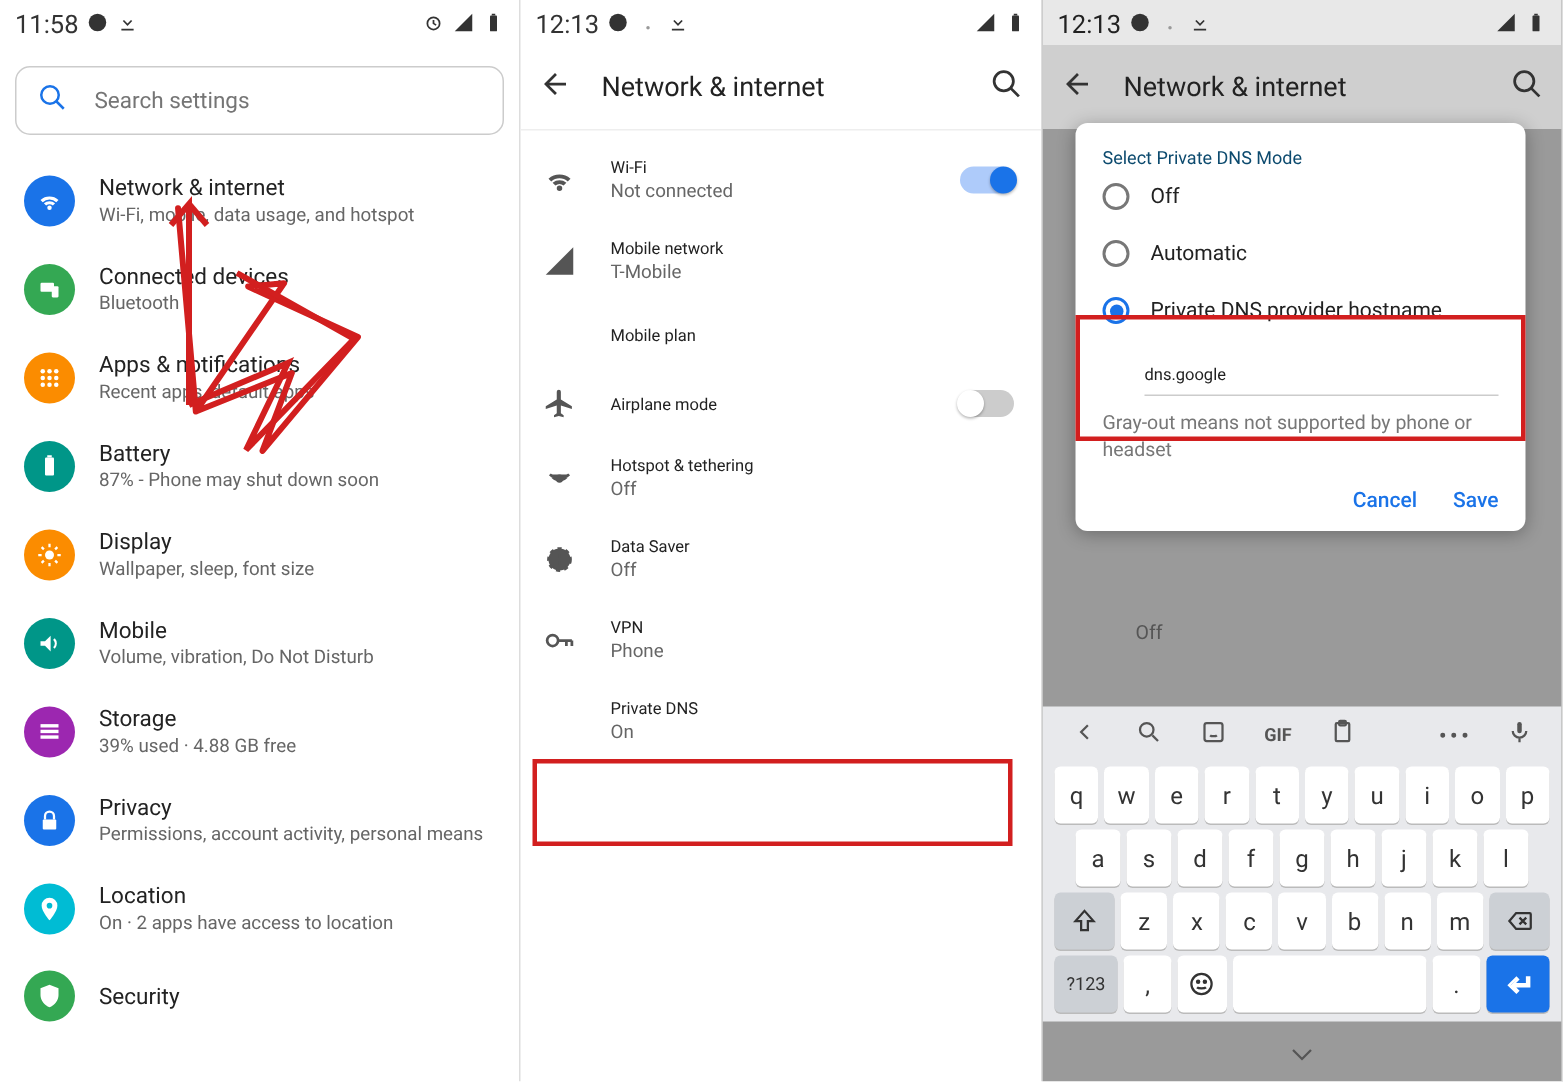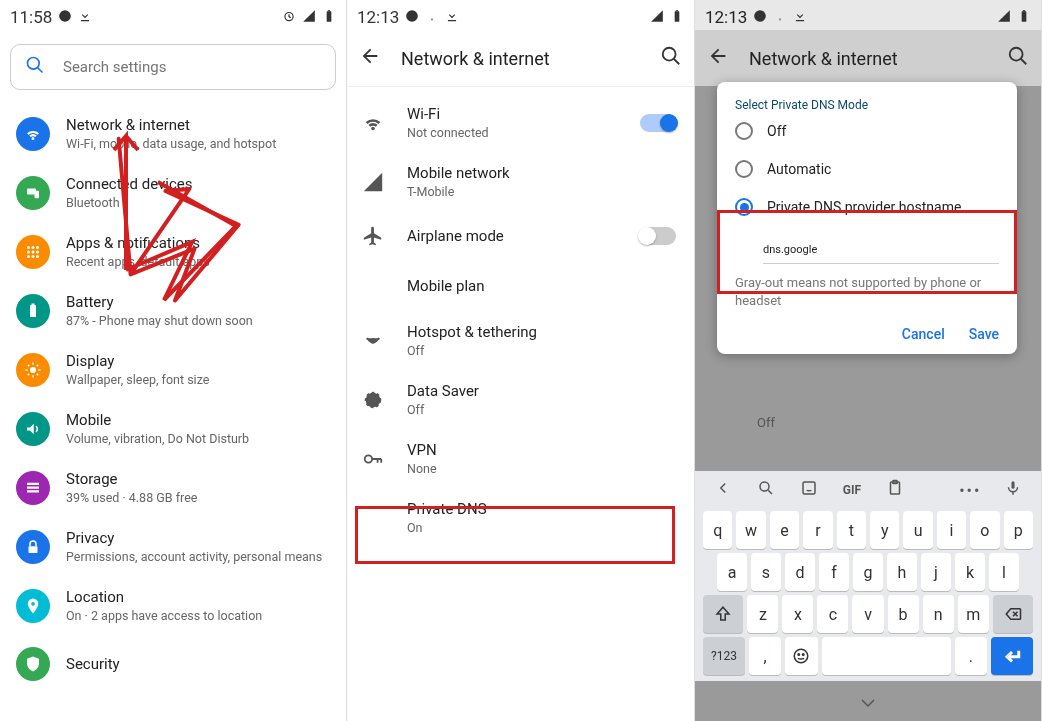--- a/index.html
+++ b/index.html
@@ -43,21 +43,21 @@
   .appbar { display: flex; align-items: center; height: 56px; padding: 0 12px; gap: 20px; }
   .appbar .title { font-size: 18px; color: #222; flex: 1; }
   .appbar svg { width: 22px; height: 22px; }
 
   .hrule { height: 1px; background: #eee; margin-bottom: 6px; }
 
   .nrow { display: flex; align-items: center; padding: 12px 18px 12px 14px; gap: 22px; cursor: pointer; }
   .nrow .nicon { width: 24px; display: flex; align-items: center; justify-content: center; color: #555; }
   .nrow .nicon svg { width: 22px; height: 22px; fill: #555; }
   .nrow .ntxt { flex: 1; }
-  .nrow .ntxt .ntitle { font-size: 15px; color: #222; }
+  .nrow .ntxt .ntitle { font-size: 11px; color: #222; }
   .nrow .ntxt .nsub { font-size: 12.5px; color: #666; margin-top: 2px; }
   .nrow .single { padding-top: 4px; padding-bottom: 4px; }
 
   .toggle { width: 36px; height: 18px; border-radius: 10px; position: relative; }
   .toggle .knob { position: absolute; width: 18px; height: 18px; border-radius: 50%; top: 0; box-shadow: 0 1px 2px rgba(0,0,0,0.3); }
   .toggle.on { background: #aecbfa; }
   .toggle.on .knob { right: -2px; background: #1a73e8; }
   .toggle.off { background: #ccc; }
   .toggle.off .knob { left: -2px; background: #fff; }
 
@@ -330,36 +330,36 @@
           <svg viewBox="0 0 24 24">
             <path d="M2 22L22 2v20z"></path>
           </svg>
         </div>
       <div class="ntxt">
           <div class="ntitle">Mobile network</div>
           <div class="nsub">T-Mobile</div>
         </div>
     </div>
     <div class="nrow">
+      <div class="nicon"></div>
+      <div class="ntxt">
+          <div class="ntitle single">Mobile plan</div>
+        </div>
+    </div>
+    <div class="nrow">
       <div class="nicon">
           <svg viewBox="0 0 24 24">
             <path d="M21 16v-2l-8-5V3.5a1.5 1.5 0 00-3 0V9l-8 5v2l8-2.5V19l-2 1.5V22l3.5-1L15 22v-1.5L13 19v-5.5z"></path>
           </svg>
         </div>
       <div class="ntxt">
           <div class="ntitle single">Airplane mode</div>
         </div>
       <div class="toggle off">
           <div class="knob"></div>
-        </div>
-    </div>
-    <div class="nrow">
-      <div class="nicon"></div>
-      <div class="ntxt">
-          <div class="ntitle single">Mobile plan</div>
         </div>
     </div>
     <div class="nrow">
       <div class="nicon">
           <svg viewBox="0 0 24 24" fill="none" stroke="#555" stroke-width="2">
             <circle cx="12" cy="12" r="2" fill="#555"></circle>
             <path d="M7 17a7 7 0 0110 0M5 19a10 10 0 0114 0" transform="rotate(180 12 14)"></path>
           </svg>
         </div>
       <div class="ntxt">
@@ -381,21 +381,21 @@
     </div>
     <div class="nrow">
       <div class="nicon">
           <svg viewBox="0 0 24 24">
             <circle cx="7" cy="12" r="4" fill="none" stroke="#555" stroke-width="2"></circle>
             <path d="M11 12h10M17 12v4M21 12v4" stroke="#555" stroke-width="2"></path>
           </svg>
         </div>
       <div class="ntxt">
           <div class="ntitle">VPN</div>
-          <div class="nsub">None</div>
+          <div class="nsub">Phone</div>
         </div>
     </div>
     <div class="nrow">
       <div class="nicon"></div>
       <div class="ntxt">
           <div class="ntitle">Private DNS</div>
           <div class="nsub">On</div>
         </div>
     </div>
 

